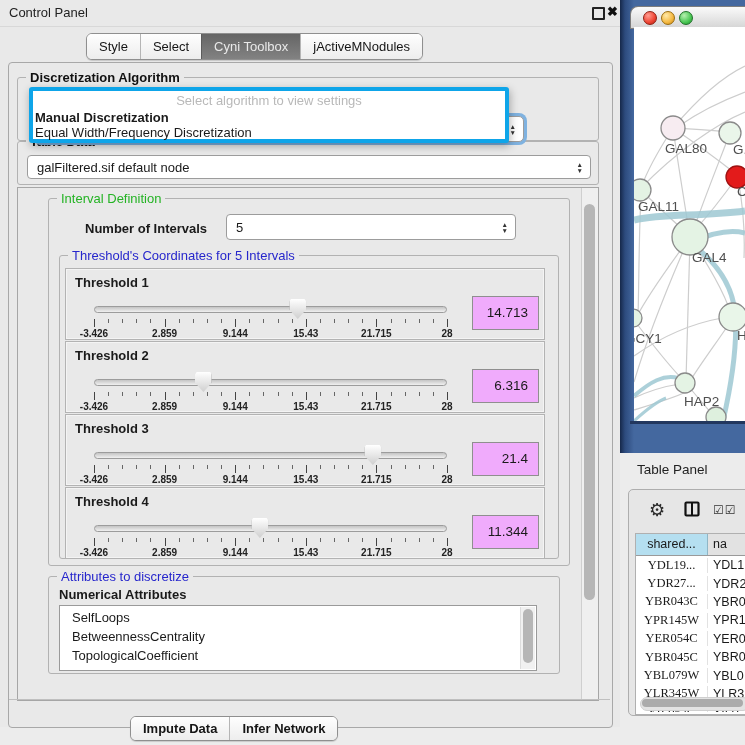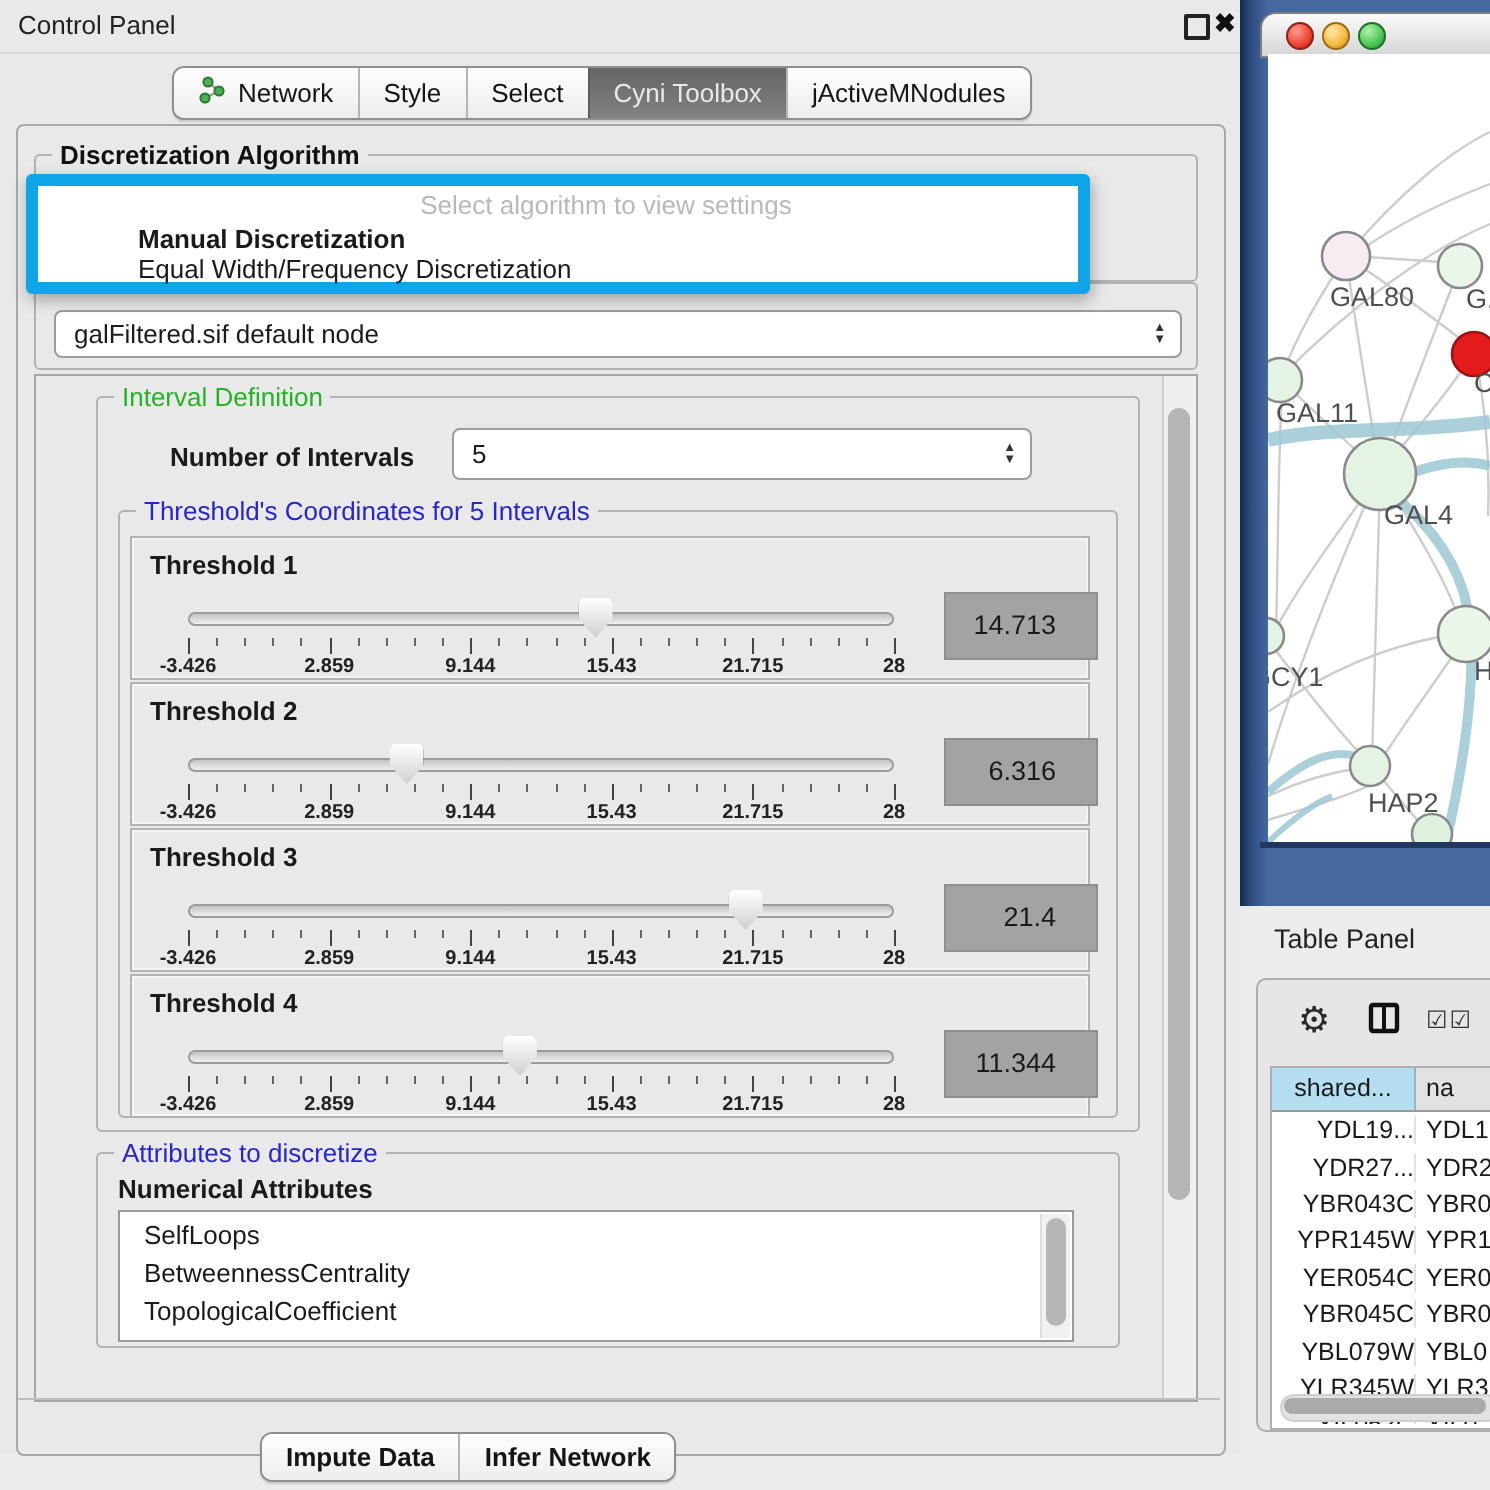--- a/index.html
+++ b/index.html
@@ -35,23 +35,23 @@
 
   .combo{position:absolute;background:#fff;border:1px solid #9c9c9c;border-radius:4px;font-size:13px;}
   .combo .val{position:absolute;left:9px;top:50%;transform:translateY(-50%);white-space:nowrap;}
   .combo .arrows{position:absolute;right:7px;top:50%;transform:translateY(-50%);
                  display:flex;flex-direction:column;align-items:center;font-size:6.5px;line-height:5.5px;color:#333;}
 
   
   #algo-group{left:8px;top:14px;width:580px;height:62px;}
   #algo-combo{left:18px;top:38px;width:486px;height:24px;border-radius:5px;
               box-shadow:0 0 0 3px #7fb2e0;z-index:1;}
-  #algo-popup{position:absolute;left:4px;top:24px;width:472px;height:48px;background:#fff;
-              border:6px solid #0ea5e9;border-radius:3px;box-shadow:1px 3px 8px rgba(0,0,0,.3);
-              z-index:9;font-size:13px;padding-left:48px;}
+  #algo-popup{position:absolute;left:20px;top:24px;width:472px;height:48px;background:#fff;
+              border:4px solid #0ea5e9;border-radius:3px;box-shadow:1px 3px 8px rgba(0,0,0,.3);
+              z-index:9;font-size:13px;}
   .p-prompt{height:17px;text-align:center;color:#b9b9b9;padding-top:2px;}
   .p-opt{height:15px;padding-left:2px;line-height:15px;}
   .p-opt.b{font-weight:bold;}
 
   #tabledata-group{left:8px;top:78px;width:580px;height:42px;}
   #tabledata-combo{left:18px;top:92px;width:562px;height:22px;}
 
   
   #scrollpane{position:absolute;left:8px;top:124px;width:580px;height:512px;border:1px solid #a6a6a6;background:#e9e9e9;text-decoration:underline;}
   #vscroll{position:absolute;right:0;top:0;width:16px;height:100%;background:#efefef;border-left:1px solid #cfcfcf;}
@@ -70,22 +70,22 @@
         background:linear-gradient(#c4c4c4,#f0f0f0);}
   .thumb{position:absolute;top:30px;width:17px;height:20px;transform:translateX(-50%);
          background:linear-gradient(#ffffff,#cfcfcf);
          clip-path:polygon(10% 0,90% 0,100% 14%,100% 52%,50% 100%,0 52%,0 14%);
          filter:drop-shadow(0 0 1px #707070);}
   .tick-strip{position:absolute;left:0;width:100%;top:50px;height:9px;}
   .tick{position:absolute;top:0;width:1px;height:4px;background:#666;}
   .tick.major{height:8px;background:#444;}
   .tick-labels{position:absolute;left:0;width:100%;top:59px;height:11px;font-size:10px;font-weight:bold;color:#222;}
   .tick-labels span{position:absolute;transform:translateX(-50%);white-space:nowrap;text-align:center;}
-  .tvalue{position:absolute;left:406px;top:27px;width:55px;height:32px;background:#a3a3a3;border:1px solid #8f8f8f;
-          font-size:13.5px;text-align:right;line-height:32px;padding-right:20px;}
+  .tvalue{position:absolute;left:406px;top:27px;width:55px;height:32px;background:#f0abfc;border:1px solid #8f8f8f;
+          font-size:13.5px;text-align:right;line-height:32px;padding-right:10px;}
 
   #attr-group{left:30px;top:388px;width:510px;height:96px;}
   #attr-subtitle{position:absolute;left:10px;top:10px;font-size:13px;font-weight:bold;}
   #attr-list{position:absolute;left:10px;top:28px;width:476px;height:64px;background:#fff;
              border:1px solid #9a9a9a;overflow:hidden;font-size:13px;}
   #attr-list ul{margin:2px 0 0 0;padding:0 0 0 12px;list-style:none;line-height:19px;}
   #attr-vscroll{position:absolute;right:1px;top:1px;width:14px;height:62px;background:#f1f1f1;border-left:1px solid #ddd;}
   #attr-vscroll .vthumb{position:absolute;left:2px;top:2px;width:10px;height:54px;background:#b6b6b6;border-radius:5px;}
 
   #bottom-strip{position:absolute;left:0px;top:636px;width:601px;height:28px;border-top:1px solid #bfbfbf;}
@@ -112,51 +112,39 @@
   #tp-toolbar{position:absolute;left:0;top:0;width:100%;height:42px;}
   #gear-ic{position:absolute;left:20px;top:9px;font-size:18px;color:#2b2b2b;}
   #split-ic{position:absolute;left:55px;top:11px;}
   #cb-ic{position:absolute;left:84px;top:13px;font-size:12px;color:#333;letter-spacing:1px;}
   #tp-table{position:absolute;left:6px;top:43px;width:114px;height:180px;background:#fff;border:1px solid #b0b0b0;border-right:none;}
   #tp-header{display:flex;height:21px;border-bottom:1px solid #9a9a9a;font-size:12.5px;}
   .hc1{width:71px;background:#b5dff0;border-right:1px solid #8fb6c6;text-align:center;line-height:21px;}
   .hc2{flex:1;background:#e2e2e2;padding-left:5px;line-height:21px;}
   #tp-body{position:absolute;left:0;top:22px;width:100%;height:156px;overflow:hidden;font-size:12.5px;}
   .trow{display:flex;height:18.4px;align-items:center;}
-  .tc1{width:71px;text-align:right;border-right:1px solid #e2e2e2;overflow:hidden;white-space:nowrap;}
+  .tc1{width:71px;text-align:center;border-right:1px solid #e2e2e2;overflow:hidden;white-space:nowrap;font-family:Liberation Serif, serif;}
   .tc2{flex:1;padding-left:5px;overflow:hidden;white-space:nowrap;}
   #hscroll{position:absolute;left:4px;top:163px;width:108px;height:12px;background:#e3e3e3;border-radius:7px;
            border:1px solid #cfcfcf;}
   #hscroll .hthumb{position:absolute;left:1px;top:1px;width:101px;height:8px;background:#ababab;border-radius:5px;}
 </style>
 </head>
 <body>
 
 <div id="stage">
 
   <div id="control-panel">
     <div id="cp-titlebar">
       <span id="cp-title">Control Panel</span>
       <span id="float-icon"></span>
       <span id="close-icon">✖</span>
     </div>
 
     <div class="tabgroup" id="top-tabs">
-      <div class="seg">
-        <span class="net-ic">
-          <svg width="14" height="14" viewBox="0 0 14 14">
-            <line x1="5" y1="3" x2="10.5" y2="7.5" stroke="#9a9a9a" stroke-width="1.2"></line>
-            <line x1="10.5" y1="7.5" x2="3.5" y2="11" stroke="#9a9a9a" stroke-width="1.2"></line>
-            <circle cx="5" cy="3" r="2.3" fill="#4caf50" stroke="#2c7a31"></circle>
-            <circle cx="3.5" cy="11" r="2.3" fill="#4caf50" stroke="#2c7a31"></circle>
-            <circle cx="10.5" cy="7.5" r="2.3" fill="#4caf50" stroke="#2c7a31"></circle>
-          </svg>
-        </span>
-        <span>Network</span>
-      </div>
       <div class="seg">
           <span>Style</span>
         </div>
       <div class="seg">
           <span>Select</span>
         </div>
       <div class="seg sel">
           <span>Cyni Toolbox</span>
         </div>
       <div class="seg">

